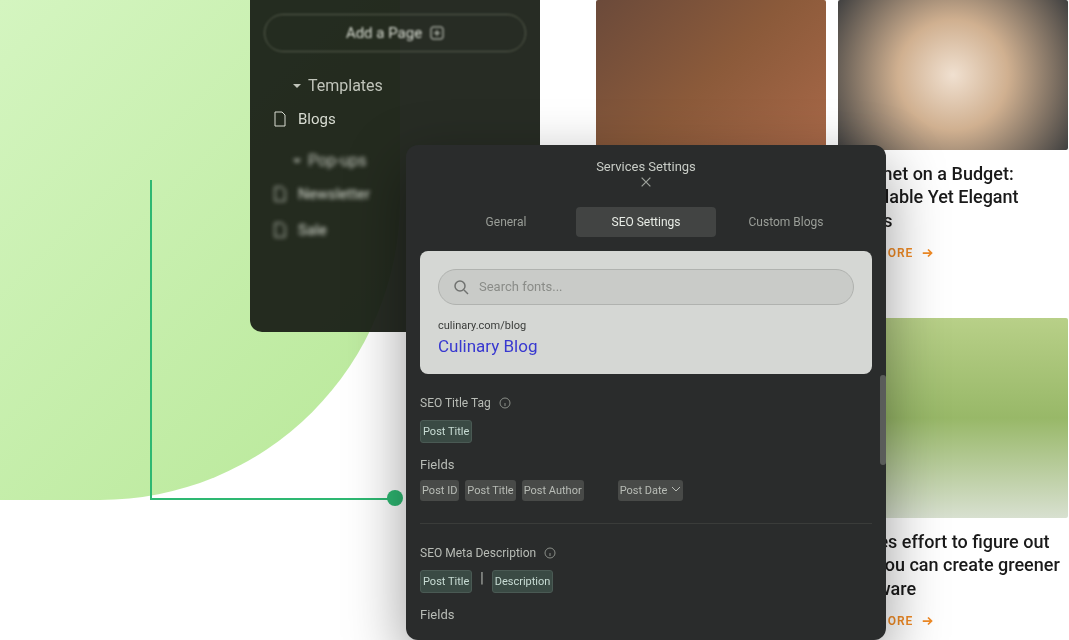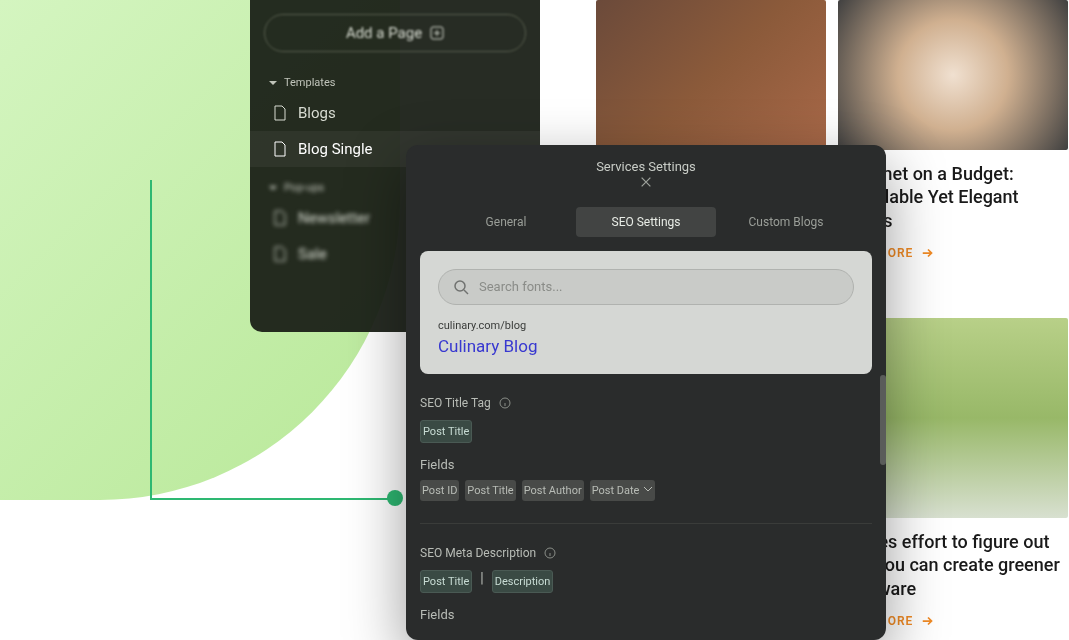--- a/index.html
+++ b/index.html
@@ -3,21 +3,21 @@
 <meta charset="utf-8">
 <style>
 *{margin:0;padding:0;box-sizing:border-box;font-family:-apple-system,BlinkMacSystemFont,"Segoe UI",Roboto,sans-serif;}
 body{width:1069px;height:640px;background:#fff;overflow:hidden;position:relative;}
 .bg-green{position:absolute;left:0;top:0;width:400px;height:500px;background:linear-gradient(135deg,#d4f5c0 0%,#b8e898 100%);border-radius:0 0 300px 0;}
 .bracket{position:absolute;left:150px;top:180px;width:245px;height:320px;border-left:2px solid #2eb872;border-bottom:2px solid #2eb872;}
 .bracket-dot{position:absolute;right:-8px;bottom:-8px;width:16px;height:16px;background:#2eb872;border-radius:50%;}
 .sidebar{position:absolute;left:250px;top:0;width:290px;height:332px;background:rgba(26,31,22,0.94);border-radius:0 0 12px 12px;padding-top:14px;}
 .add-page-btn{margin:0 14px 18px;height:38px;border:1px solid #5a6050;border-radius:20px;display:flex;align-items:center;justify-content:center;gap:8px;color:#d8dcd2;font-size:15px;filter:blur(1px);}
 .add-page-btn svg{width:14px;height:14px;}
-.section-label{padding:6px 18px;color:#c0c4ba;font-size:11px;display:flex;align-items:center;gap:6px;}
+.section-label{padding:6px 18px;color:#c0c4ba;font-size:16px;display:flex;align-items:center;gap:6px;margin-left:24px;}
 .section-label svg{width:10px;height:10px;}
 .section-label.blur{filter:blur(2px);}
 .nav-item{display:flex;align-items:center;gap:10px;padding:9px 22px;color:#d8dcd2;font-size:15px;}
 .nav-item.sel{background:rgba(255,255,255,0.05);color:#fff;}
 .nav-item.blur{filter:blur(2px);}
 .nav-item svg{width:16px;height:16px;flex-shrink:0;}
 .article{position:absolute;width:230px;}
 .article-img{width:100%;height:150px;background:#ddd;border-radius:2px;}
 .article-title{font-size:18px;font-weight:500;color:#1a1a1a;margin-top:12px;line-height:1.3;}
 .article-link{display:flex;align-items:center;gap:8px;color:#f08a24;font-size:12px;font-weight:600;letter-spacing:1px;margin-top:14px;}
@@ -35,21 +35,21 @@
 .search-ph{color:#8a8c88;font-size:13px;}
 .preview-url{color:#3a3c3a;font-size:11px;margin-top:14px;}
 .preview-title{color:#3838d0;font-size:17px;margin-top:4px;}
 .preview-desc{color:#3a3c3a;font-size:12px;margin-top:4px;}
 .section{margin-top:22px;}
 .sec-label{display:flex;align-items:center;gap:8px;color:#b8bcb6;font-size:12px;margin-bottom:10px;}
 .sec-label svg{width:12px;height:12px;color:#8a8e88;}
 .chips{display:flex;flex-wrap:wrap;gap:6px;}
 .chip{padding:4px 2px;border-radius:3px;font-size:11px;color:#c8dcd4;background:#3a4a44;border:1px solid #4a5a54;}
 .chip.gray{background:#484a48;color:#b8bcb6;border:none;}
-.chip.drop{display:flex;align-items:flex-start;gap:4px;}
+.chip.drop{display:flex;align-items:flex-start;gap:4px;margin-left:28px;}
 .chip.drop svg{width:10px;height:10px;}
 .chip-sep{color:#b8bcb6;padding:0 2px;font-size:14px;}
 .fields-label{color:#b8bcb6;font-size:13px;margin:14px 0 8px;}
 .hr{border:none;border-top:1px solid #3a3c3a;margin:22px 0 0;}
 .scrollbar{position:absolute;right:0;top:230px;width:6px;height:90px;background:#5a5c5a;border-radius:3px;}
 .img-wine{background:linear-gradient(135deg,#6b4a3a 0%,#8b5a3a 50%,#a86848 100%);}
 .img-pasta{background:radial-gradient(circle at 50% 50%,#f0e0d0 0%,#d0b090 40%,#404040 100%);}
 .img-salad{background:linear-gradient(180deg,#b8d088 0%,#98b868 50%,#d8e0d0 100%);}
 </style>
 </head>
@@ -97,26 +97,20 @@
         <path d="M1 3l4 4 4-4" fill="currentColor"></path>
       </svg>
     <span>Templates</span>
   </div>
   <div class="nav-item">
     <svg viewBox="0 0 16 16">
         <path d="M3 1h7l3 3v11H3z" stroke="currentColor" fill="none"></path>
       </svg>
     <span>Blogs</span>
   </div>
-  <div class="nav-item sel">
-    <svg viewBox="0 0 16 16">
-        <path d="M3 1h7l3 3v11H3z" stroke="currentColor" fill="none"></path>
-      </svg>
-    <span>Blog Single</span>
-  </div>
   <div class="section-label blur" style="margin-top:8px;">
     <svg viewBox="0 0 10 10">
         <path d="M1 3l4 4 4-4" fill="currentColor"></path>
       </svg>
     <span>Pop-ups</span>
   </div>
   <div class="nav-item blur">
     <svg viewBox="0 0 16 16">
         <path d="M3 1h7l3 3v11H3z" stroke="currentColor" fill="none"></path>
       </svg>

